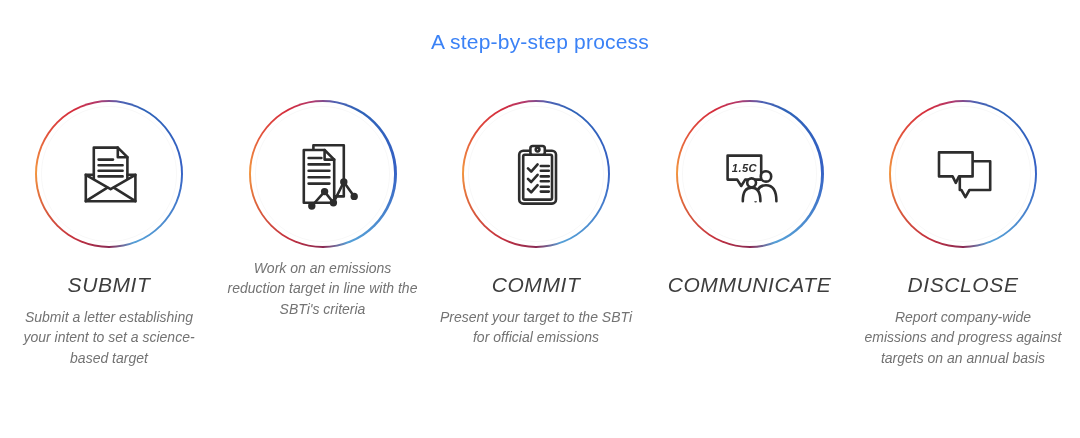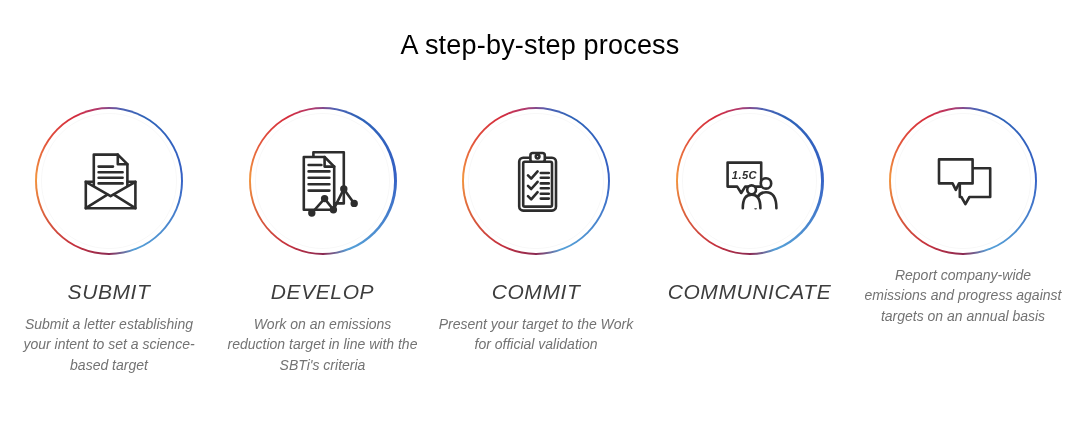--- a/index.html
+++ b/index.html
@@ -2,21 +2,21 @@
 <html><head>
 <meta charset="utf-8">
 <style>
   html,body{margin:0;padding:0;background:#fff;}
   .stage{
     width:1080px;height:438px;background:#ffffff;overflow:hidden;
     font-family:"Liberation Sans", sans-serif;color:#3d3d3d;
     box-sizing:border-box;
   }
   .page-title{
-    text-align:center;font-size:27px;font-weight:400;color:#000000;
+    text-align:center;font-size:21px;font-weight:400;color:#3b82f6;
     margin:30px 0 0 0;letter-spacing:0.2px;
   }
   .steps{
     display:flex;justify-content:space-between;align-items:flex-start;
     padding:0 14px 0 6px;margin-top:46px;
   }
   .step{
     width:206px;display:flex;flex-direction:column;align-items:center;
     text-align:center;
     font-style:italic;
@@ -100,21 +100,20 @@
             <path d="M32 30 H48 M32 38 H58 M32 46 H58 M32 54 H58 M32 62 H58"></path>
             <path d="M36 90 L52 72 L63 86 L76 60 L89 78"></path>
             <circle cx="36" cy="90" r="3" fill="#2d2d2d"></circle>
             <circle cx="52" cy="72" r="3" fill="#2d2d2d"></circle>
             <circle cx="63" cy="86" r="3" fill="#2d2d2d"></circle>
             <circle cx="76" cy="60" r="3" fill="#2d2d2d"></circle>
             <circle cx="89" cy="78" r="3" fill="#2d2d2d"></circle>
           </svg>
         </div>
       </div>
-      <div class="step-label">DEVELOP</div>
       <div class="step-desc">Work on an emissions reduction target in line with the SBTi's criteria</div>
     </div>
 
     <div class="step">
       <div class="ring">
         <div class="ring-inner">
           <svg class="icon-svg" width="80" height="80" viewBox="0 0 100 100" fill="none" stroke="#2d2d2d" stroke-width="2.6" stroke-linejoin="round" stroke-linecap="round">
             <rect x="29" y="21" width="46" height="66" rx="5" fill="#fff"></rect>
             <rect x="34" y="26" width="36" height="56" rx="2" fill="none"></rect>
             <rect x="43" y="15" width="18" height="11" rx="3" fill="#fff"></rect>
@@ -122,21 +121,21 @@
             <path d="M40 43 l4 4 l8 -9"></path>
             <path d="M56 40 H66 M56 46 H66"></path>
             <path d="M40 56 l4 4 l8 -9"></path>
             <path d="M56 53 H66 M56 59 H66"></path>
             <path d="M40 69 l4 4 l8 -9"></path>
             <path d="M56 66 H66 M56 72 H66"></path>
           </svg>
         </div>
       </div>
       <div class="step-label">COMMIT</div>
-      <div class="step-desc">Present your target to the Work for official validation</div>
+      <div class="step-desc">Present your target to the SBTi for official emissions</div>
     </div>
 
     <div class="step">
       <div class="ring">
         <div class="ring-inner">
           <svg class="icon-svg" width="80" height="80" viewBox="0 0 100 100" fill="none" stroke="#2d2d2d" stroke-width="2.6" stroke-linejoin="round" stroke-linecap="round">
             <path d="M22 27 H64 V57 H44 L39 65 L34 57 H22 Z" fill="#fff"></path>
             <text class="bubble-text" x="43" y="47" text-anchor="middle" stroke="none">1.5C</text>
             <circle cx="70" cy="53" r="6.5" fill="#fff"></circle>
             <path d="M57 84 C57 70 62 64 70 64 C78 64 83 70 83 84" fill="#fff"></path>
@@ -150,17 +149,18 @@
 
     <div class="step">
       <div class="ring">
         <div class="ring-inner">
           <svg class="icon-svg" width="80" height="80" viewBox="0 0 100 100" fill="none" stroke="#2d2d2d" stroke-width="2.6" stroke-linejoin="round" stroke-linecap="round">
             <path d="M46 34 H84 V70 H58 L53 79 L48 70 H46 Z" fill="none"></path>
             <path d="M20 23 H62 V53 H45 L41 61 L37 53 H20 Z" fill="#fff"></path>
           </svg>
         </div>
       </div>
+      <div class="step-label">DISCLOSE</div>
       <div class="step-desc">Report company-wide emissions and progress against targets on an annual basis</div>
     </div>
 
   </div>
 </div>
 
 </body></html>

